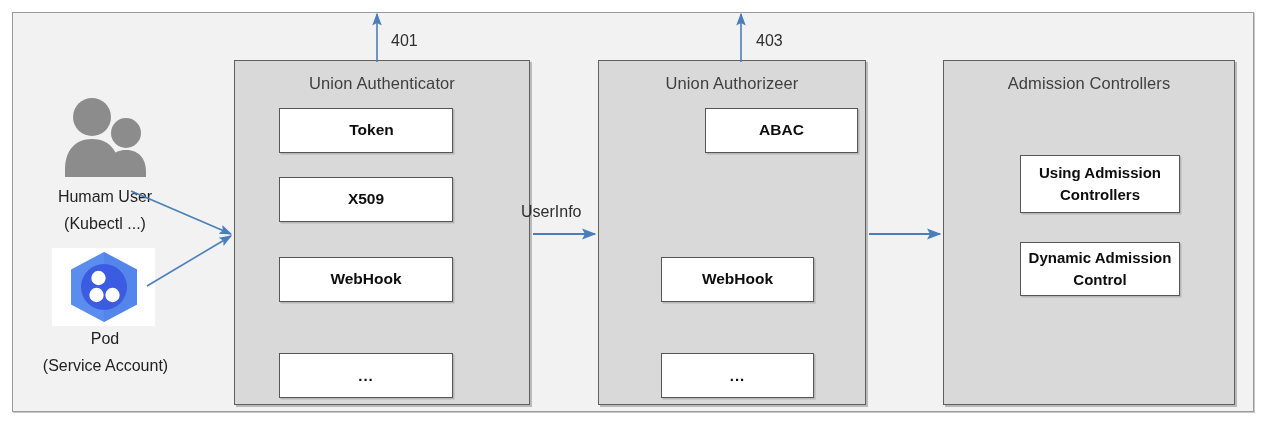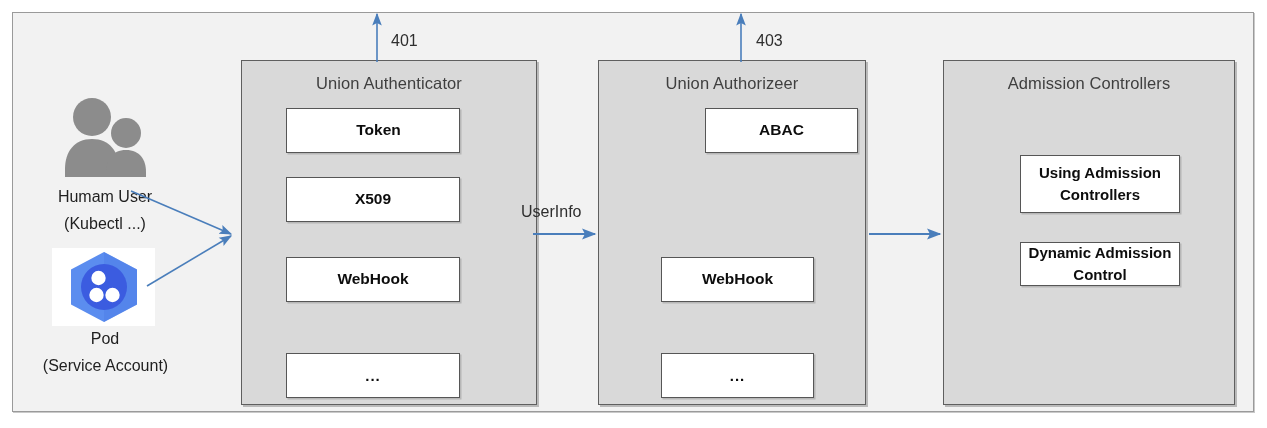--- a/index.html
+++ b/index.html
@@ -122,21 +122,21 @@
       <circle cx="39" cy="37" r="23" fill="#3b5ce0"></circle>
       <circle cx="33.5" cy="28" r="7.2" fill="#ffffff"></circle>
       <circle cx="31.5" cy="45" r="7.2" fill="#ffffff"></circle>
       <circle cx="47.5" cy="45" r="7.2" fill="#ffffff"></circle>
     </svg>
   </div>
 
   <div class="actor-label" style="left:20px; top:330px; width:170px;">Pod</div>
   <div class="actor-label" style="left:8px; top:357px; width:195px;">(Service Account)</div>
 
-  <div class="module" style="left:234px; top:60px; width:296px; height:345px;margin-left:7px;">
+  <div class="module" style="left:234px; top:60px; width:296px; height:345px;">
     <div class="module-title">Union Authenticator</div>
 
     <div class="item" style="left:44px; top:47px; width:174px; height:45px;padding-left:11px;">Token</div>
 
     <div class="item" style="left:44px; top:116px; width:174px; height:45px;">X509</div>
 
     <div class="item" style="left:44px; top:196px; width:174px; height:45px;">WebHook</div>
 
     <div class="item" style="left:44px; top:292px; width:174px; height:45px;">
       <span class="dots">...</span>
@@ -154,21 +154,21 @@
     <div class="item" style="left:62px; top:292px; width:153px; height:45px;">
       <span class="dots">...</span>
     </div>
   </div>
 
   <div class="module" style="left:943px; top:60px; width:292px; height:345px;">
     <div class="module-title">Admission Controllers</div>
 
     <div class="item two-line" style="left:76px; top:94px; width:160px; height:58px;">Using Admission Controllers</div>
 
-    <div class="item two-line" style="left:76px; top:181px; width:160px; height:44px;">Dynamic Admission Control</div>
+    <div class="item two-line" style="left:76px; top:181px; width:160px; height:54px;">Dynamic Admission Control</div>
   </div>
 
   <svg class="arrow-svg">
     <defs>
       <marker id="ah" markerWidth="9" markerHeight="9" refX="7.2" refY="3.4" orient="auto" markerUnits="strokeWidth">
         <path d="M0,0.4 L8,3.4 L0,6.4 L1.6,3.4 Z" fill="#4a7ebb"></path>
       </marker>
     </defs>
 
     <line x1="377" y1="62" x2="377" y2="14" stroke="#4a7ebb" stroke-width="1.6" marker-end="url(#ah)"></line>

